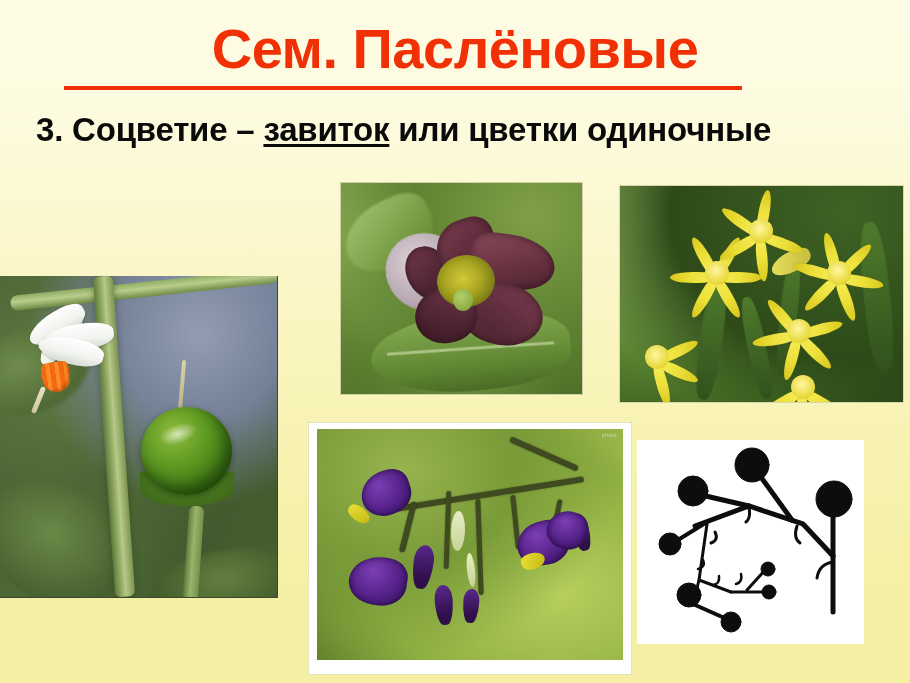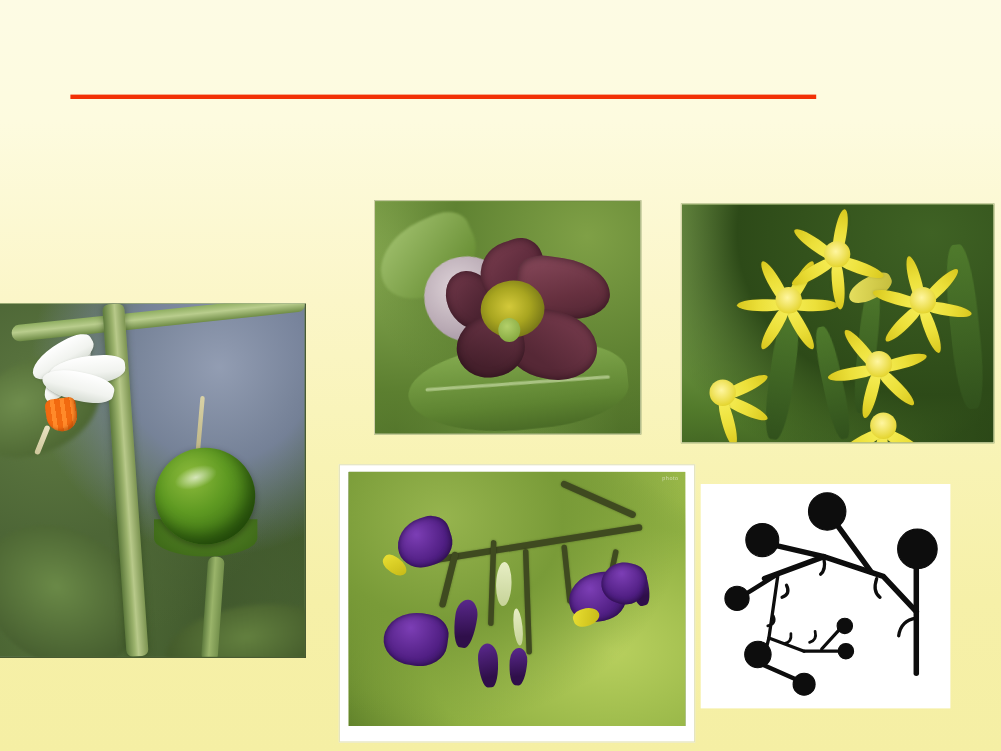--- a/index.html
+++ b/index.html
@@ -354,22 +354,24 @@
     color: #111111;
     font-family: "Liberation Sans", sans-serif;
     line-height: 1.1;
   }
 </style>
 </head>
 <body>
 
 <div id="slide">
 
+  <div id="title">Сем. Паслёновые</div>
   <div id="title-underline"></div>
 
+  <div id="bodytext"><span>3.</span><span> Соцветие – </span><span class="u">завиток</span><span> или цветки одиночные</span></div>
 
   <div class="photo" id="photo-nightshade-white">
     <div class="bg"></div>
     <div class="leaf-a"></div>
     <div class="leaf-b"></div>
     <div class="leaf-c"></div>
     <div class="stem-top"></div>
     <div class="stem-main"></div>
     <div class="stem-berry"></div>
     <div class="petal p4"></div>

